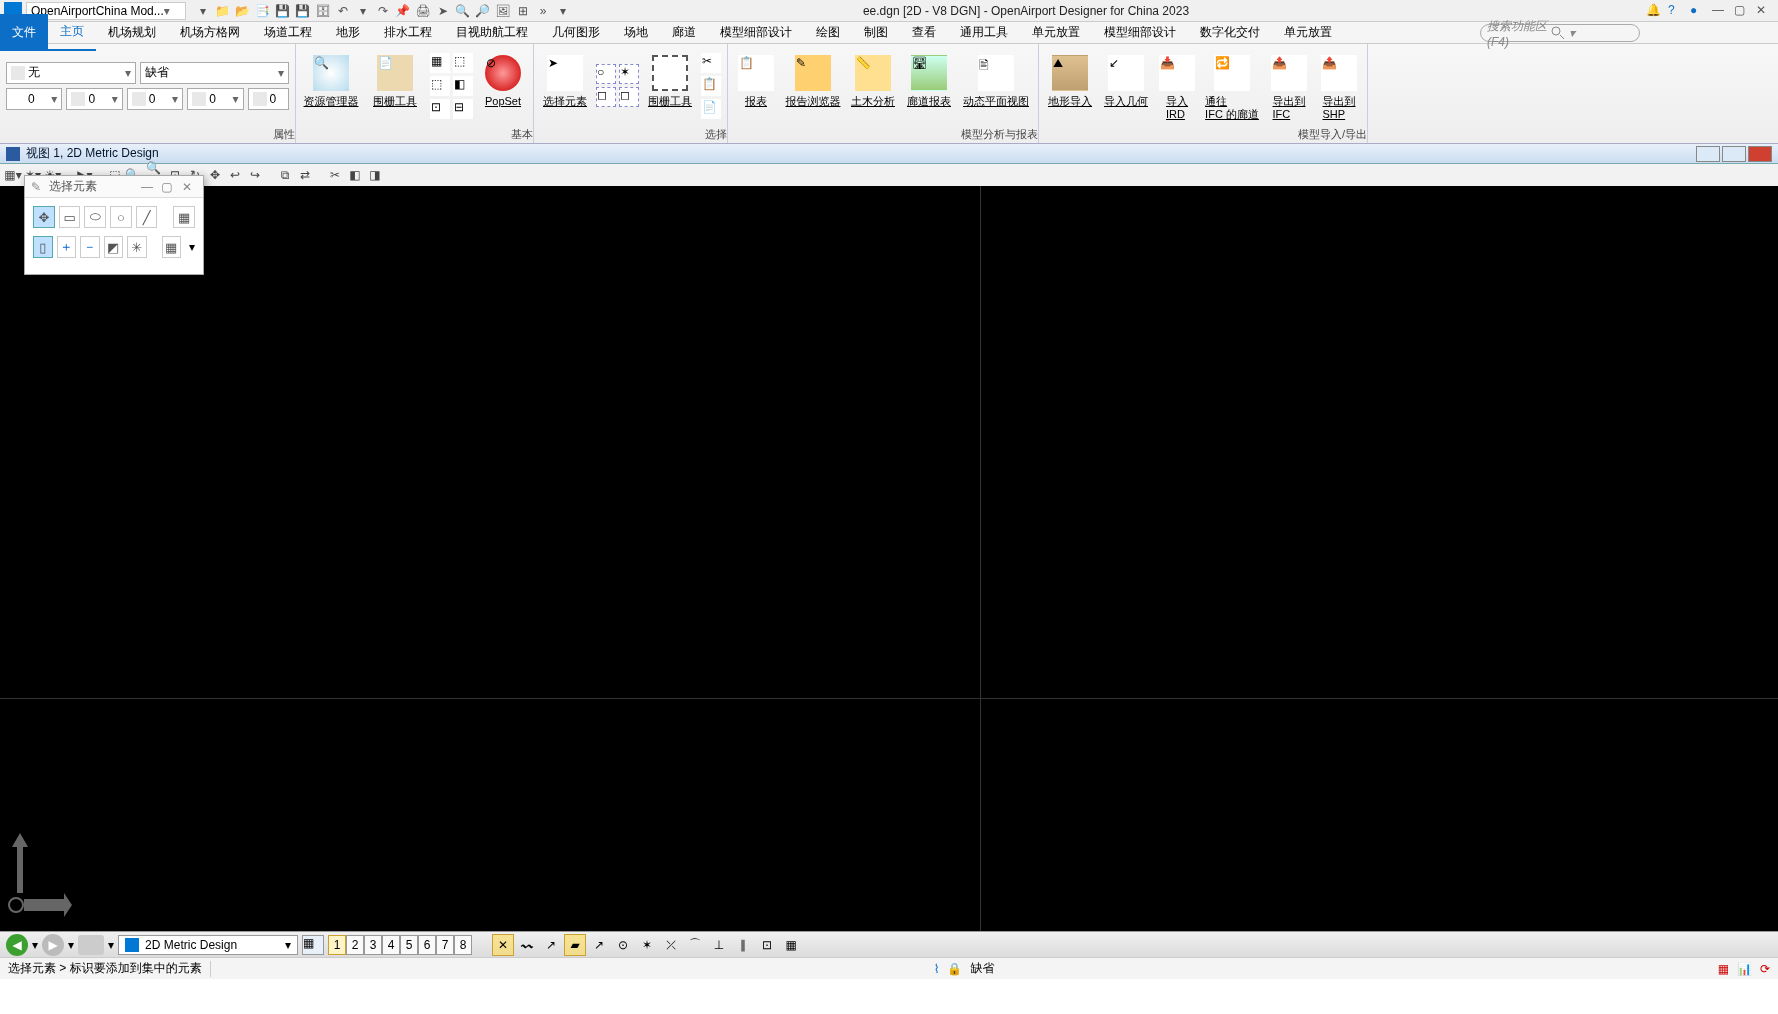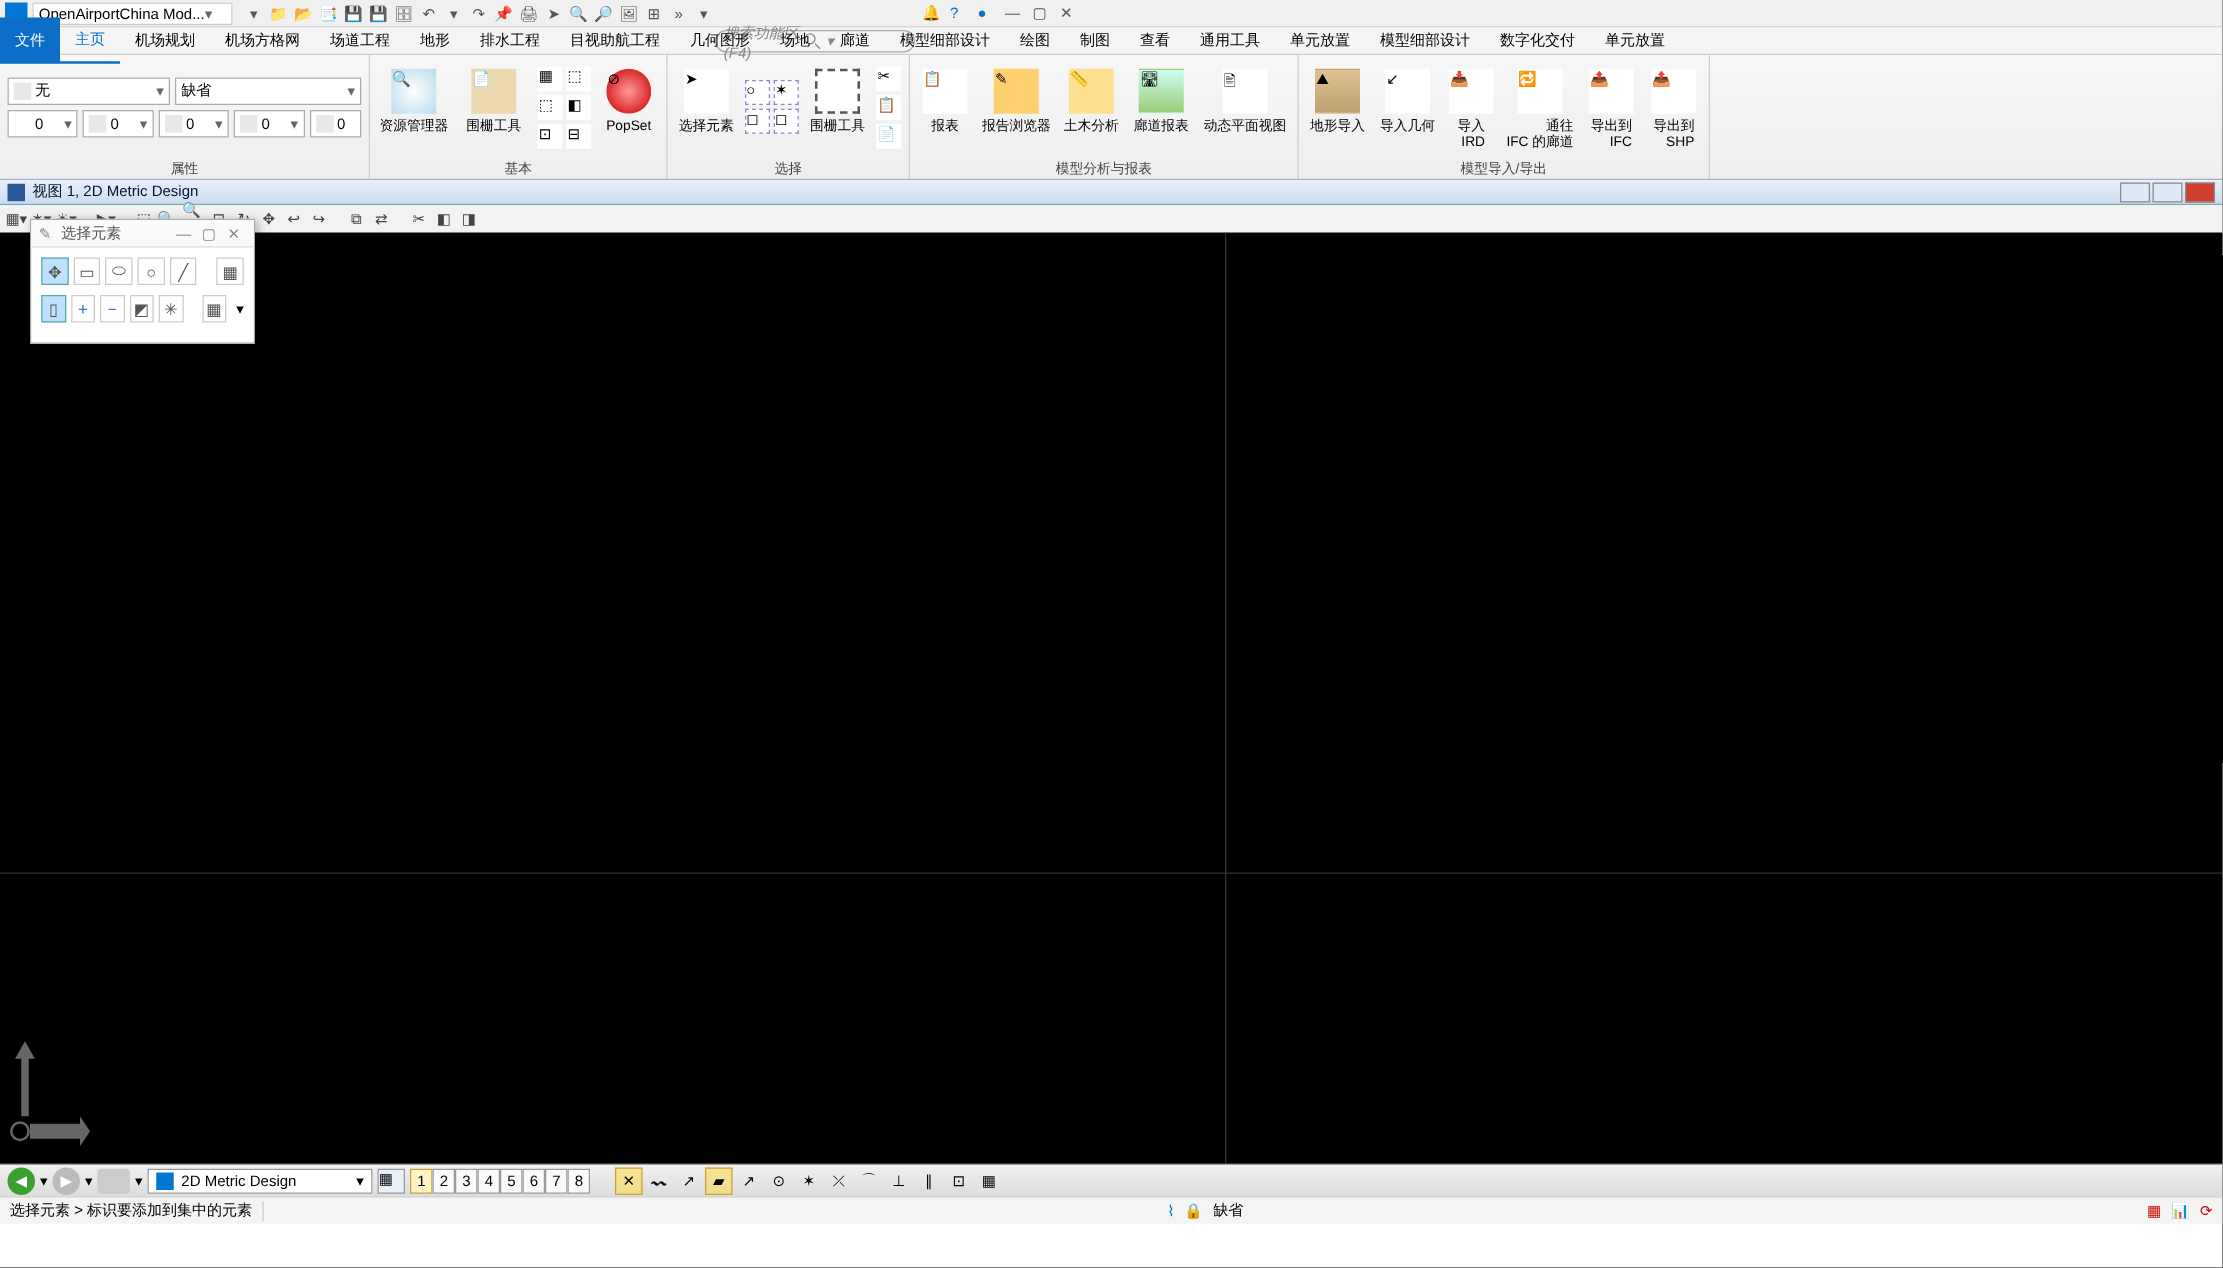--- a/index.html
+++ b/index.html
@@ -16,30 +16,30 @@
 .search-ribbon{width:160px;height:18px;border:1px solid #aaa;border-radius:10px;display:flex;align-items:center;padding:0 6px;color:#888;margin-top:45px;}
 .search-ribbon span{flex:1;font-style:italic;}
 .sys-btn{width:16px;height:16px;color:#555;}
 .menubar{height:22px;background:#f5f5f5;display:flex;align-items:center;border-bottom:1px solid #ccc;}
 .menubar .tab{padding:0 12px;height:37px;display:flex;align-items:center;cursor:pointer;}
 .menubar .tab.file{background:#0d6ec7;color:#fff;}
 .menubar .tab.home{border-bottom:2px solid #0d6ec7;color:#0d6ec7;font-weight:500;}
 .ribbon{height:100px;background:linear-gradient(#f7f7f7,#eee);border-bottom:1px solid #aac;display:flex;}
 .rgroup{border-right:1px solid #ccd;display:flex;flex-direction:column;}
 .rgroup .body{flex:1;display:flex;align-items:center;padding:4px 6px;gap:6px;}
-.rgroup .label{height:16px;text-align:center;font-size:11px;color:#444;}
+.rgroup .label{height:16px;text-align:right;font-size:11px;color:#444;}
 .attr-col{display:flex;flex-direction:column;gap:4px;}
 .attr-row{display:flex;gap:4px;}
 .combo{height:22px;border:1px solid #aaa;background:#fff;display:flex;align-items:center;padding:0 4px;}
 .combo .ci{width:14px;height:14px;background:#e8e8e8;margin-right:3px;}
 .combo .val{flex:1;white-space:nowrap;overflow:hidden;}
 .combo .arr{color:#666;margin-left:3px;}
 .bigbtn{display:flex;flex-direction:column;align-items:center;justify-content:flex-start;width:58px;height:70px;padding-top:4px;cursor:pointer;}
 .bigbtn .bi{width:36px;height:36px;background:#fff;border:1px solid transparent;}
-.bigbtn .bt{font-size:11px;text-align:right;margin-top:4px;line-height:13px;}
+.bigbtn .bt{font-size:11px;text-align:left;margin-top:4px;line-height:13px;text-decoration:underline;}
 .smallgrid{display:flex;flex-direction:column;gap:3px;}
 .si{width:20px;height:20px;background:#fff;border:1px solid transparent;}
 .smallrow{display:flex;gap:3px;}
 .viewbar{height:20px;background:linear-gradient(#e8f0fa,#cadcf0);border-bottom:1px solid #7aa;display:flex;align-items:center;padding:0 6px;}
 .viewbar .vi{width:14px;height:14px;background:#2a5aa0;margin-right:6px;}
 .viewbar .vtitle{flex:1;color:#001430;}
 .viewbar .wbtn{width:24px;height:16px;border:1px solid #888;margin-left:2px;background:#dce9f7;}
 .viewbar .wbtn.close{background:#d04030;}
 .viewtools{height:22px;background:#f2f2f2;display:flex;align-items:center;gap:2px;padding:0 4px;}
 .vti{width:18px;height:18px;display:flex;align-items:center;justify-content:center;color:#444;}
@@ -97,20 +97,21 @@
     <div class="qicon">📌</div>
     <div class="qicon">🖨</div>
     <div class="qicon">➤</div>
     <div class="qicon">🔍</div>
     <div class="qicon">🔎</div>
     <div class="qicon">🖼</div>
     <div class="qicon">⊞</div>
     <div class="qicon">»</div>
     <div class="qicon">▾</div>
   </div>
+  <div class="title-center">ee.dgn [2D - V8 DGN] - OpenAirport Designer for China 2023</div>
   <div class="titlebar-right">
     <div class="search-ribbon">
       <span>搜索功能区(F4)</span>
       <svg width="14" height="14">
           <circle cx="5" cy="5" r="4" fill="none" stroke="#888"></circle>
           <line x1="9" y1="9" x2="13" y2="13" stroke="#888"></line>
         </svg>
       <span style="margin-left:4px;">▾</span>
     </div>
     <div class="sys-btn" style="color:#0d6ec7;">🔔</div>

